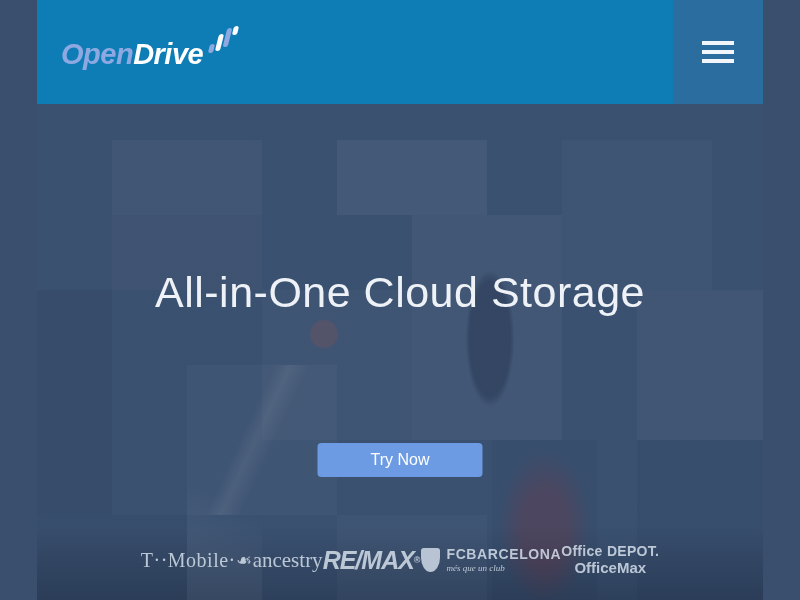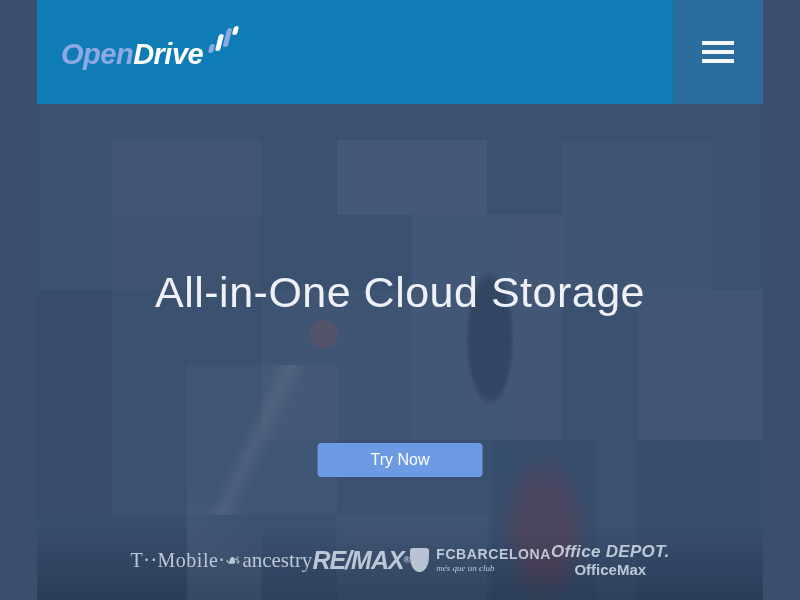--- a/index.html
+++ b/index.html
@@ -99,21 +99,21 @@
   .brand-remax sup{font-size:9px;font-style:normal;letter-spacing:0;}
   .brand-fcb{gap:7px;}
   .crest-icon{
     width:19px;height:24px;background:#cfd9e6;
     border-radius:3px 3px 10px 10px / 3px 3px 15px 15px;
   }
   .fcb-text{display:flex;flex-direction:column;line-height:1.2;}
   .fcb-name{font-size:14px;font-weight:bold;letter-spacing:0.6px;}
   .fcb-tagline{font-family:Liberation Serif, serif;font-style:italic;font-size:9px;}
   .brand-officedepot{flex-direction:column;line-height:1.15;text-align:center;}
-  .od-line1{font-size:17px;font-weight:bold;letter-spacing:0.3px;font-style:italic;}
+  .od-line1{font-size:14px;font-weight:bold;letter-spacing:0.3px;}
   .od-line2{font-size:15px;font-weight:bold;}
   .brand-msu{flex-direction:column;text-align:center;line-height:1.3;}
   .msu-helmet{width:20px;height:20px;margin-bottom:2px;}
   .msu-line1{
     font-size:11px;letter-spacing:0.5px;
     border-bottom:1px solid rgba(220,230,240,0.8);padding-bottom:2px;
   }
   .msu-line2{font-size:8px;letter-spacing:3.5px;margin-top:2px;text-indent:3.5px;}
 </style>
 </head>

